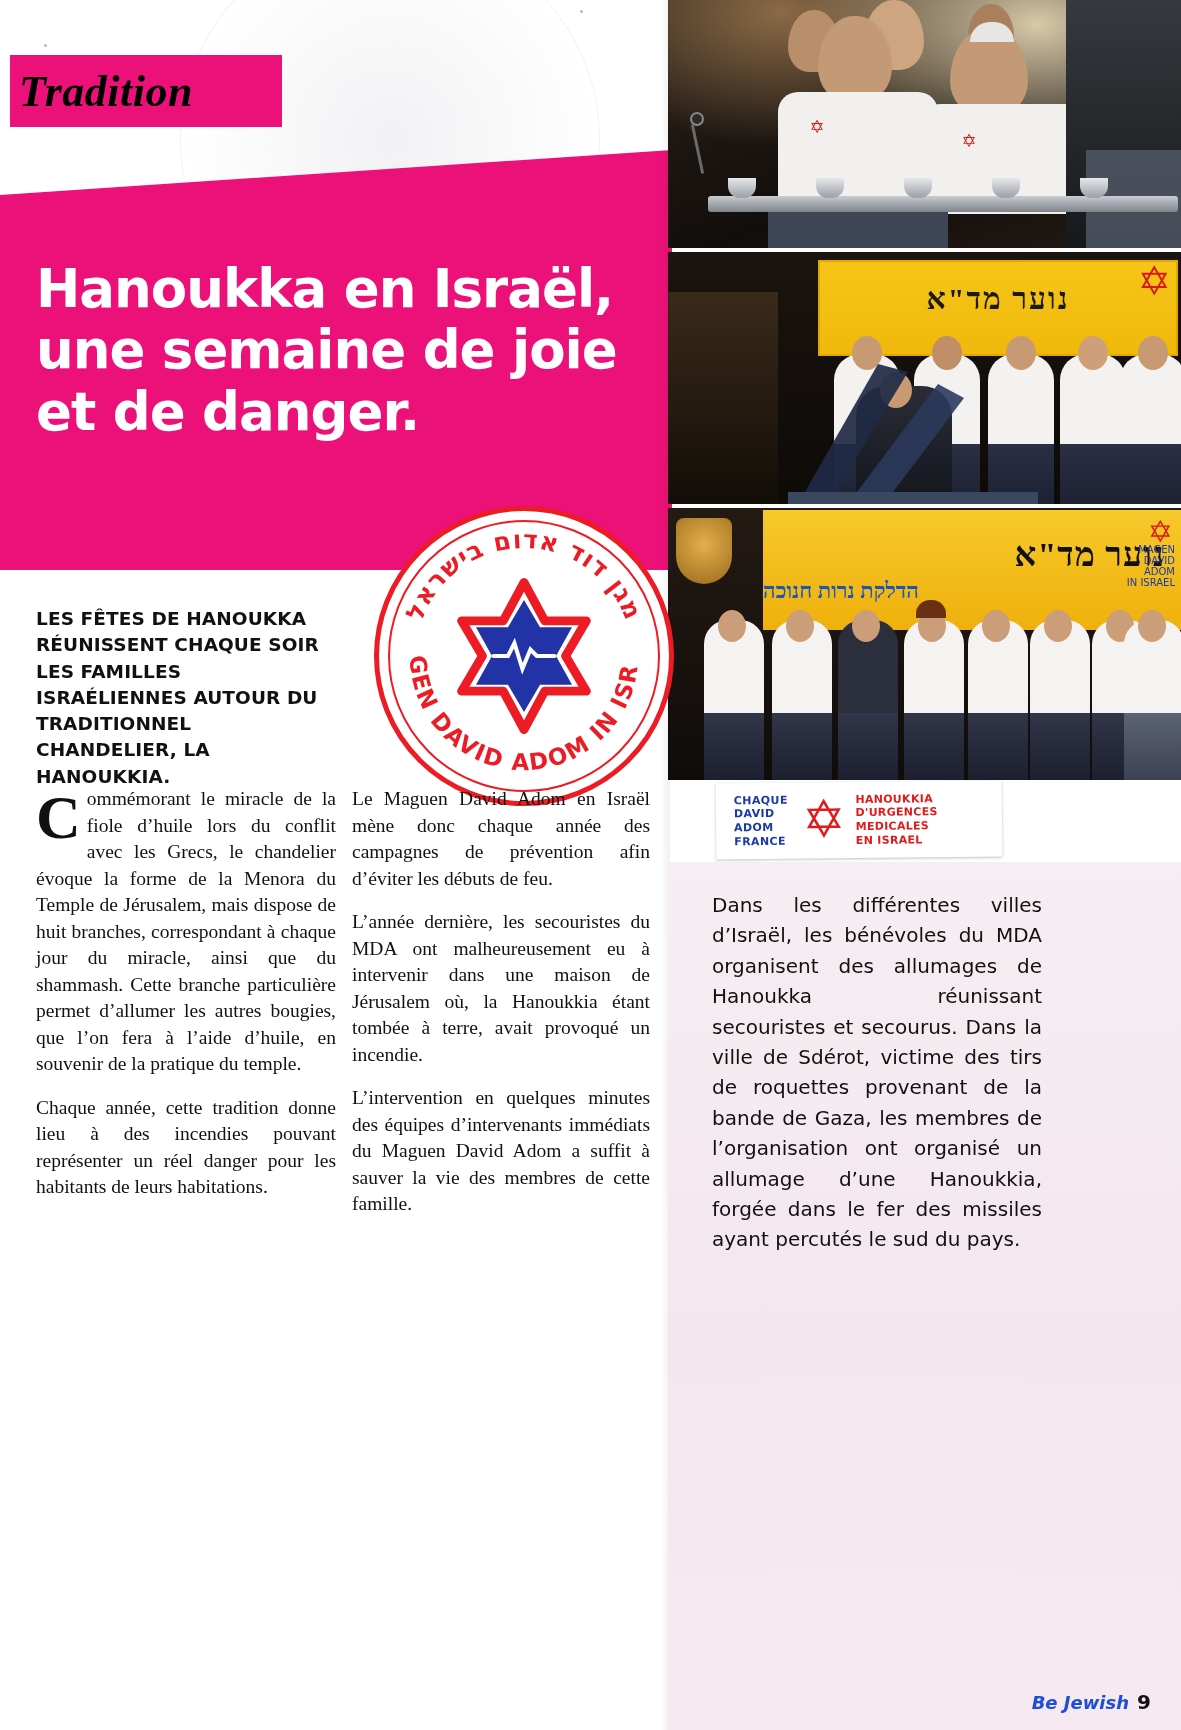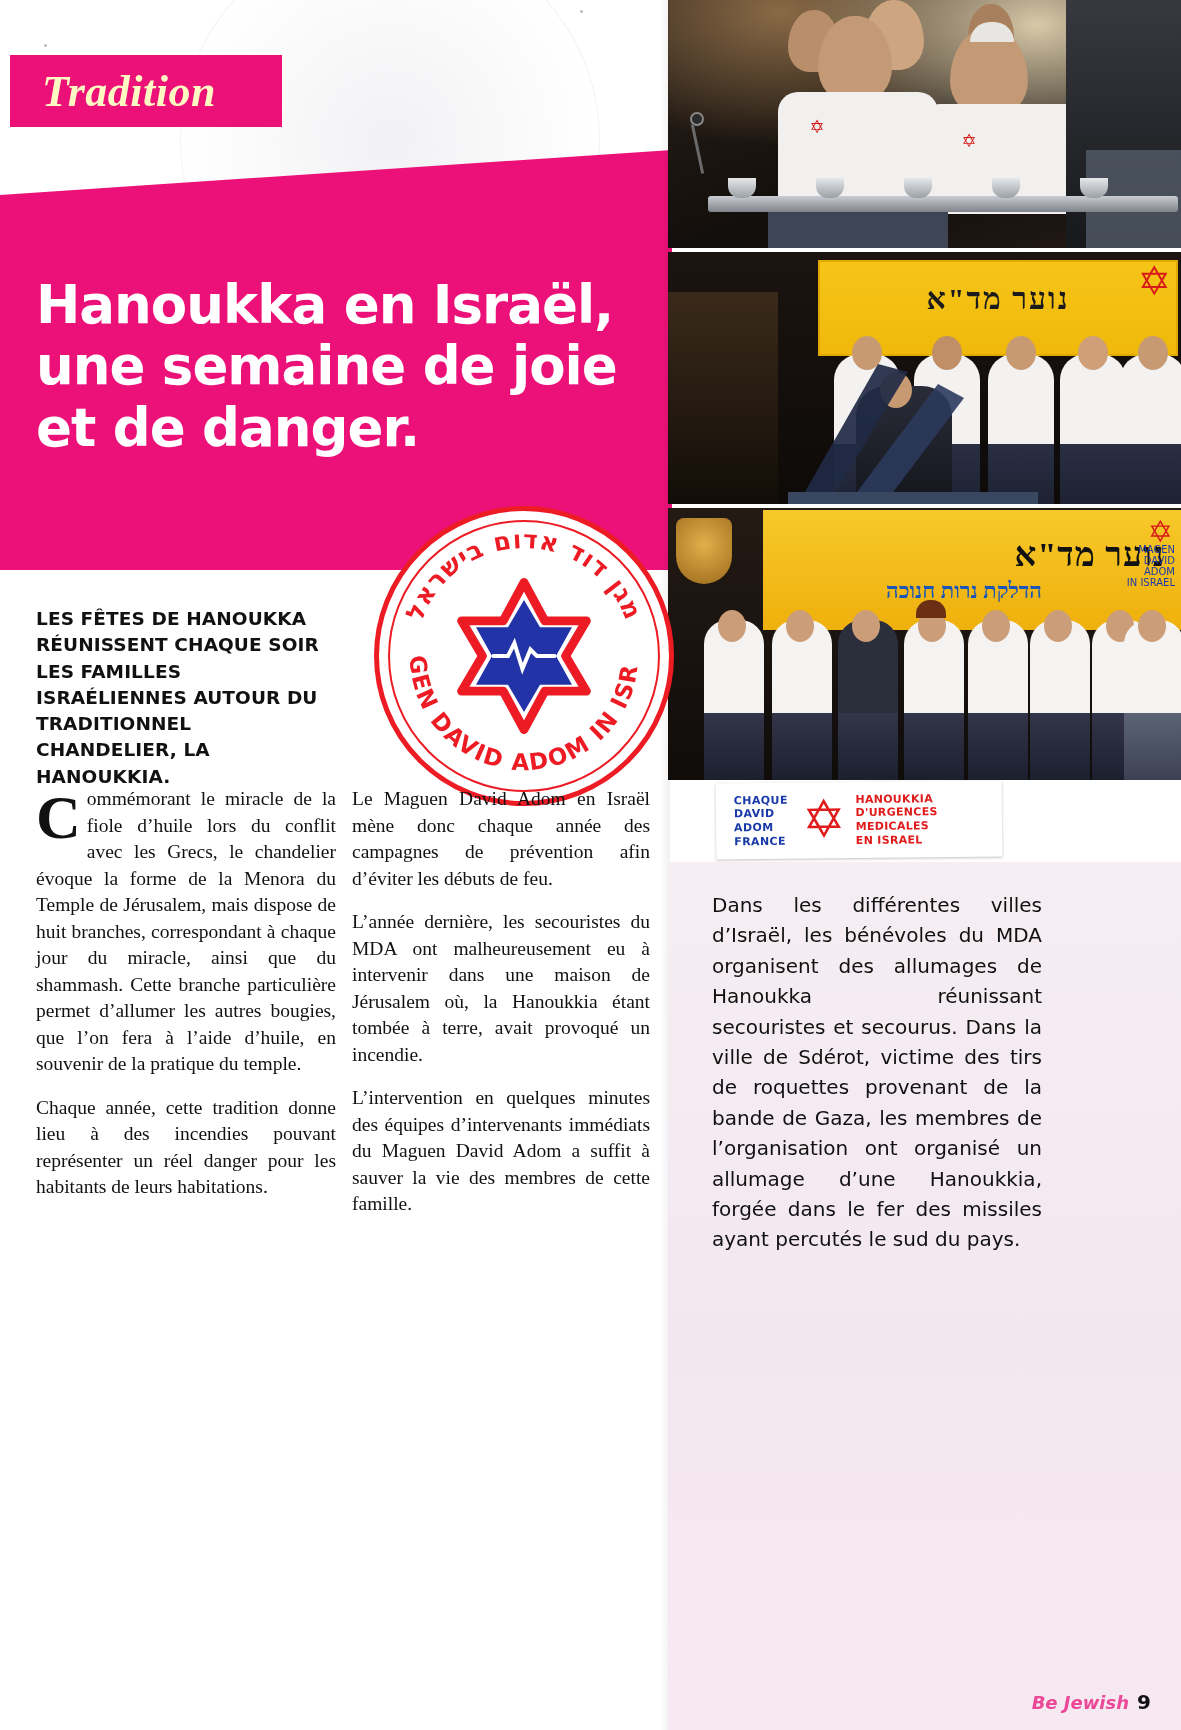--- a/index.html
+++ b/index.html
@@ -18,48 +18,47 @@
 
   
   .kicker {
     position: absolute;
     left: 10px; top: 55px;
     width: 272px; height: 72px;
     background: #ec1178;
     display: flex; align-items: center;
   }
   .kicker span {
-    color: #fef9c3;
+    color: #000000;
     font-family: "Liberation Serif", serif;
     font-style: italic;
     font-weight: bold;
     font-size: 44px;
     letter-spacing: 0.5px;
-    padding-left: 32px;
+    padding-left: 9px;
   }
 
   
   .headline-band {
     position: absolute;
     left: 0px; top: 150px;
     width: 672px; height: 420px;
     background: #ec1178;
     clip-path: polygon(0 45px, 672px 0px, 672px 420px, 0px 420px);
   }
   .headline {
     position: absolute;
     left: 36px; top: 258px;
     width: 620px;
     color: #ffffff;
     font-family: "DejaVu Sans", sans-serif;
     font-weight: bold;
     font-size: 53px;
     line-height: 1.16;
     letter-spacing: -1px;
-    margin-top: 16px;
   }
 
   
   .watermark {
     position: absolute;
     left: 180px; top: -70px;
     width: 420px; height: 420px;
     border-radius: 50%;
     border: 1px solid rgba(0,0,0,0.05);
     background: radial-gradient(circle at 50% 50%, rgba(230,230,235,0.55) 0%, rgba(255,255,255,0) 70%);
@@ -173,21 +172,21 @@
     left: 95px; top: 2px;
     width: 418px; height: 120px;
     background: linear-gradient(180deg, #f6c92a 0%, #efb00c 100%);
   }
   .p3-banner .heb1 {
     color: #111; font-weight: bold; font-size: 34px;
     text-align: right; padding: 26px 16px 0 0; letter-spacing: 1px;
   }
   .p3-banner .heb2 {
     color: #1a55b8; font-weight: bold; font-size: 22px;
-    text-align: center; padding: 4px 16px 0 0;
+    text-align: left; padding: 4px 16px 0 0;
   }
   .p3-crest {
     position: absolute; left: 8px; top: 10px;
     width: 56px; height: 66px;
     background: radial-gradient(circle at 50% 40%, #e2b04a, #9c6a1c);
     border-radius: 8px 8px 28px 28px;
   }
   .p3-person {
     position: absolute; bottom: 0;
     width: 60px; height: 160px;
@@ -312,21 +311,21 @@
   .footer {
     position: absolute;
     right: 30px; bottom: 16px;
     display: flex; align-items: baseline;
   }
   .footer .brand {
     font-family: "DejaVu Sans", sans-serif;
     font-style: italic;
     font-weight: bold;
     font-size: 18px;
-    color: #ec4899;
+    color: #1d4ed8;
     margin-left: 22px;
   }
   .footer .pageno {
     font-family: "DejaVu Sans", sans-serif;
     font-weight: bold;
     font-size: 20px;
     color: #111111;
     margin-left: 8px;
   }
 

